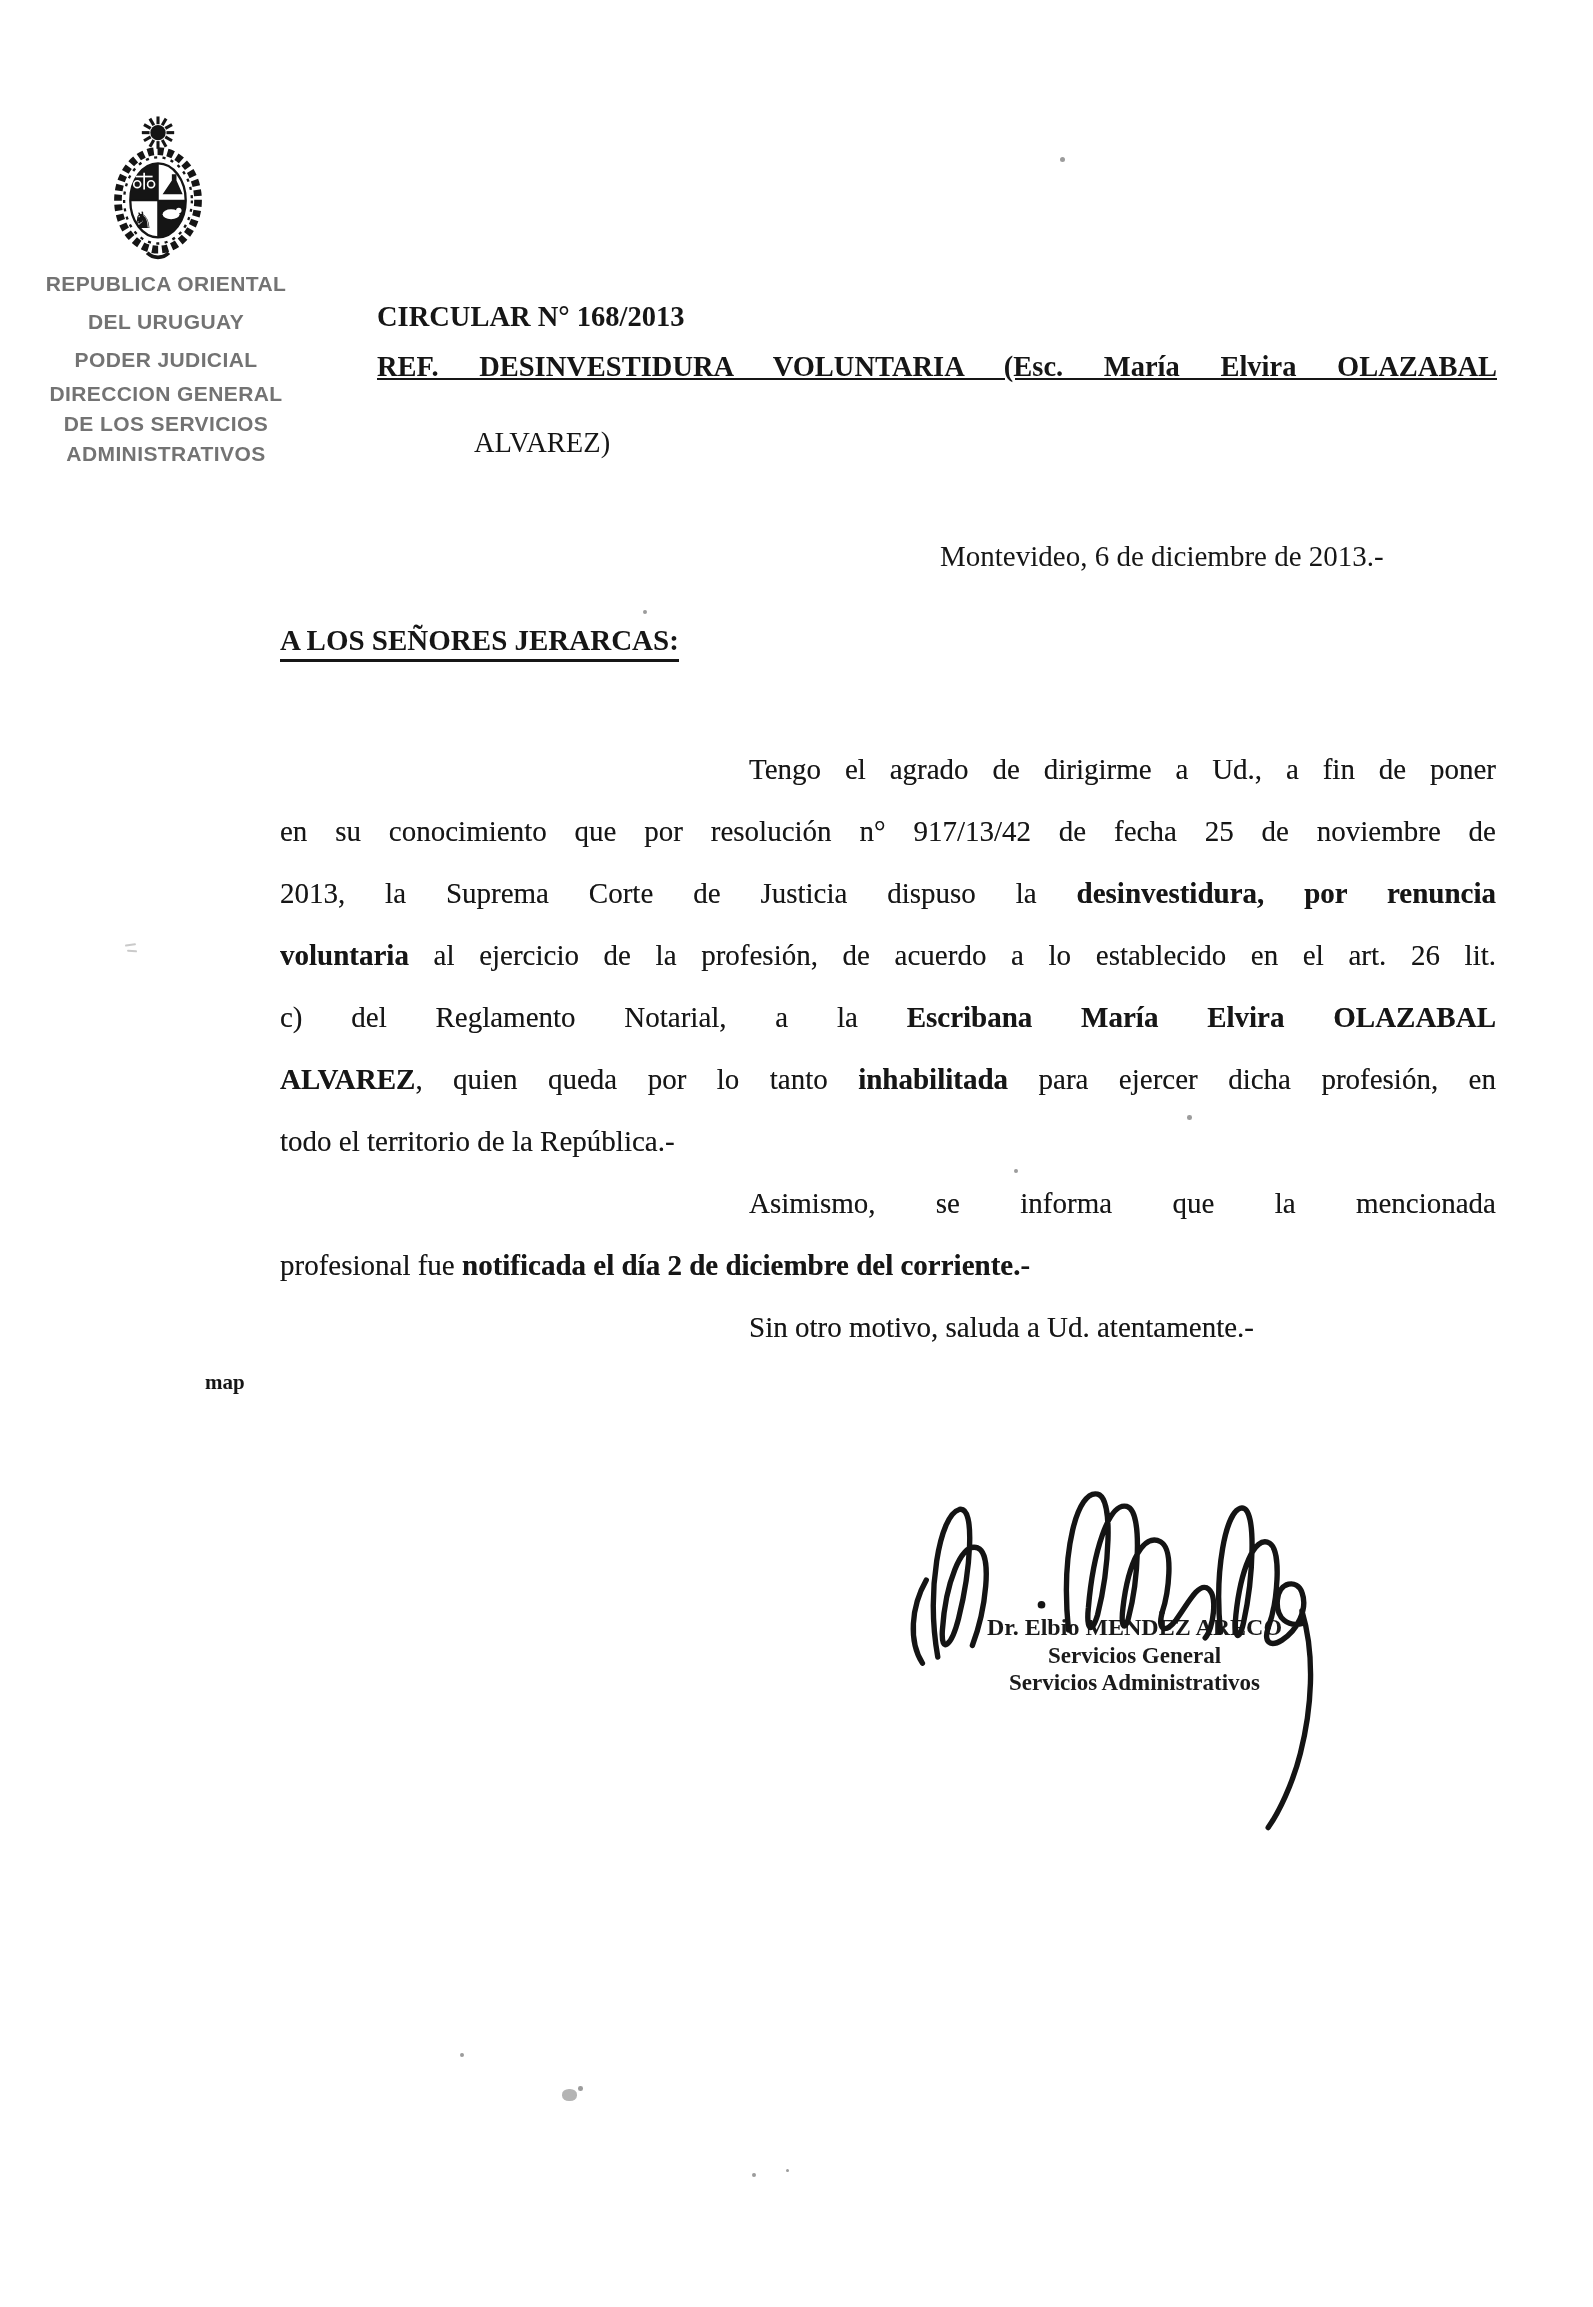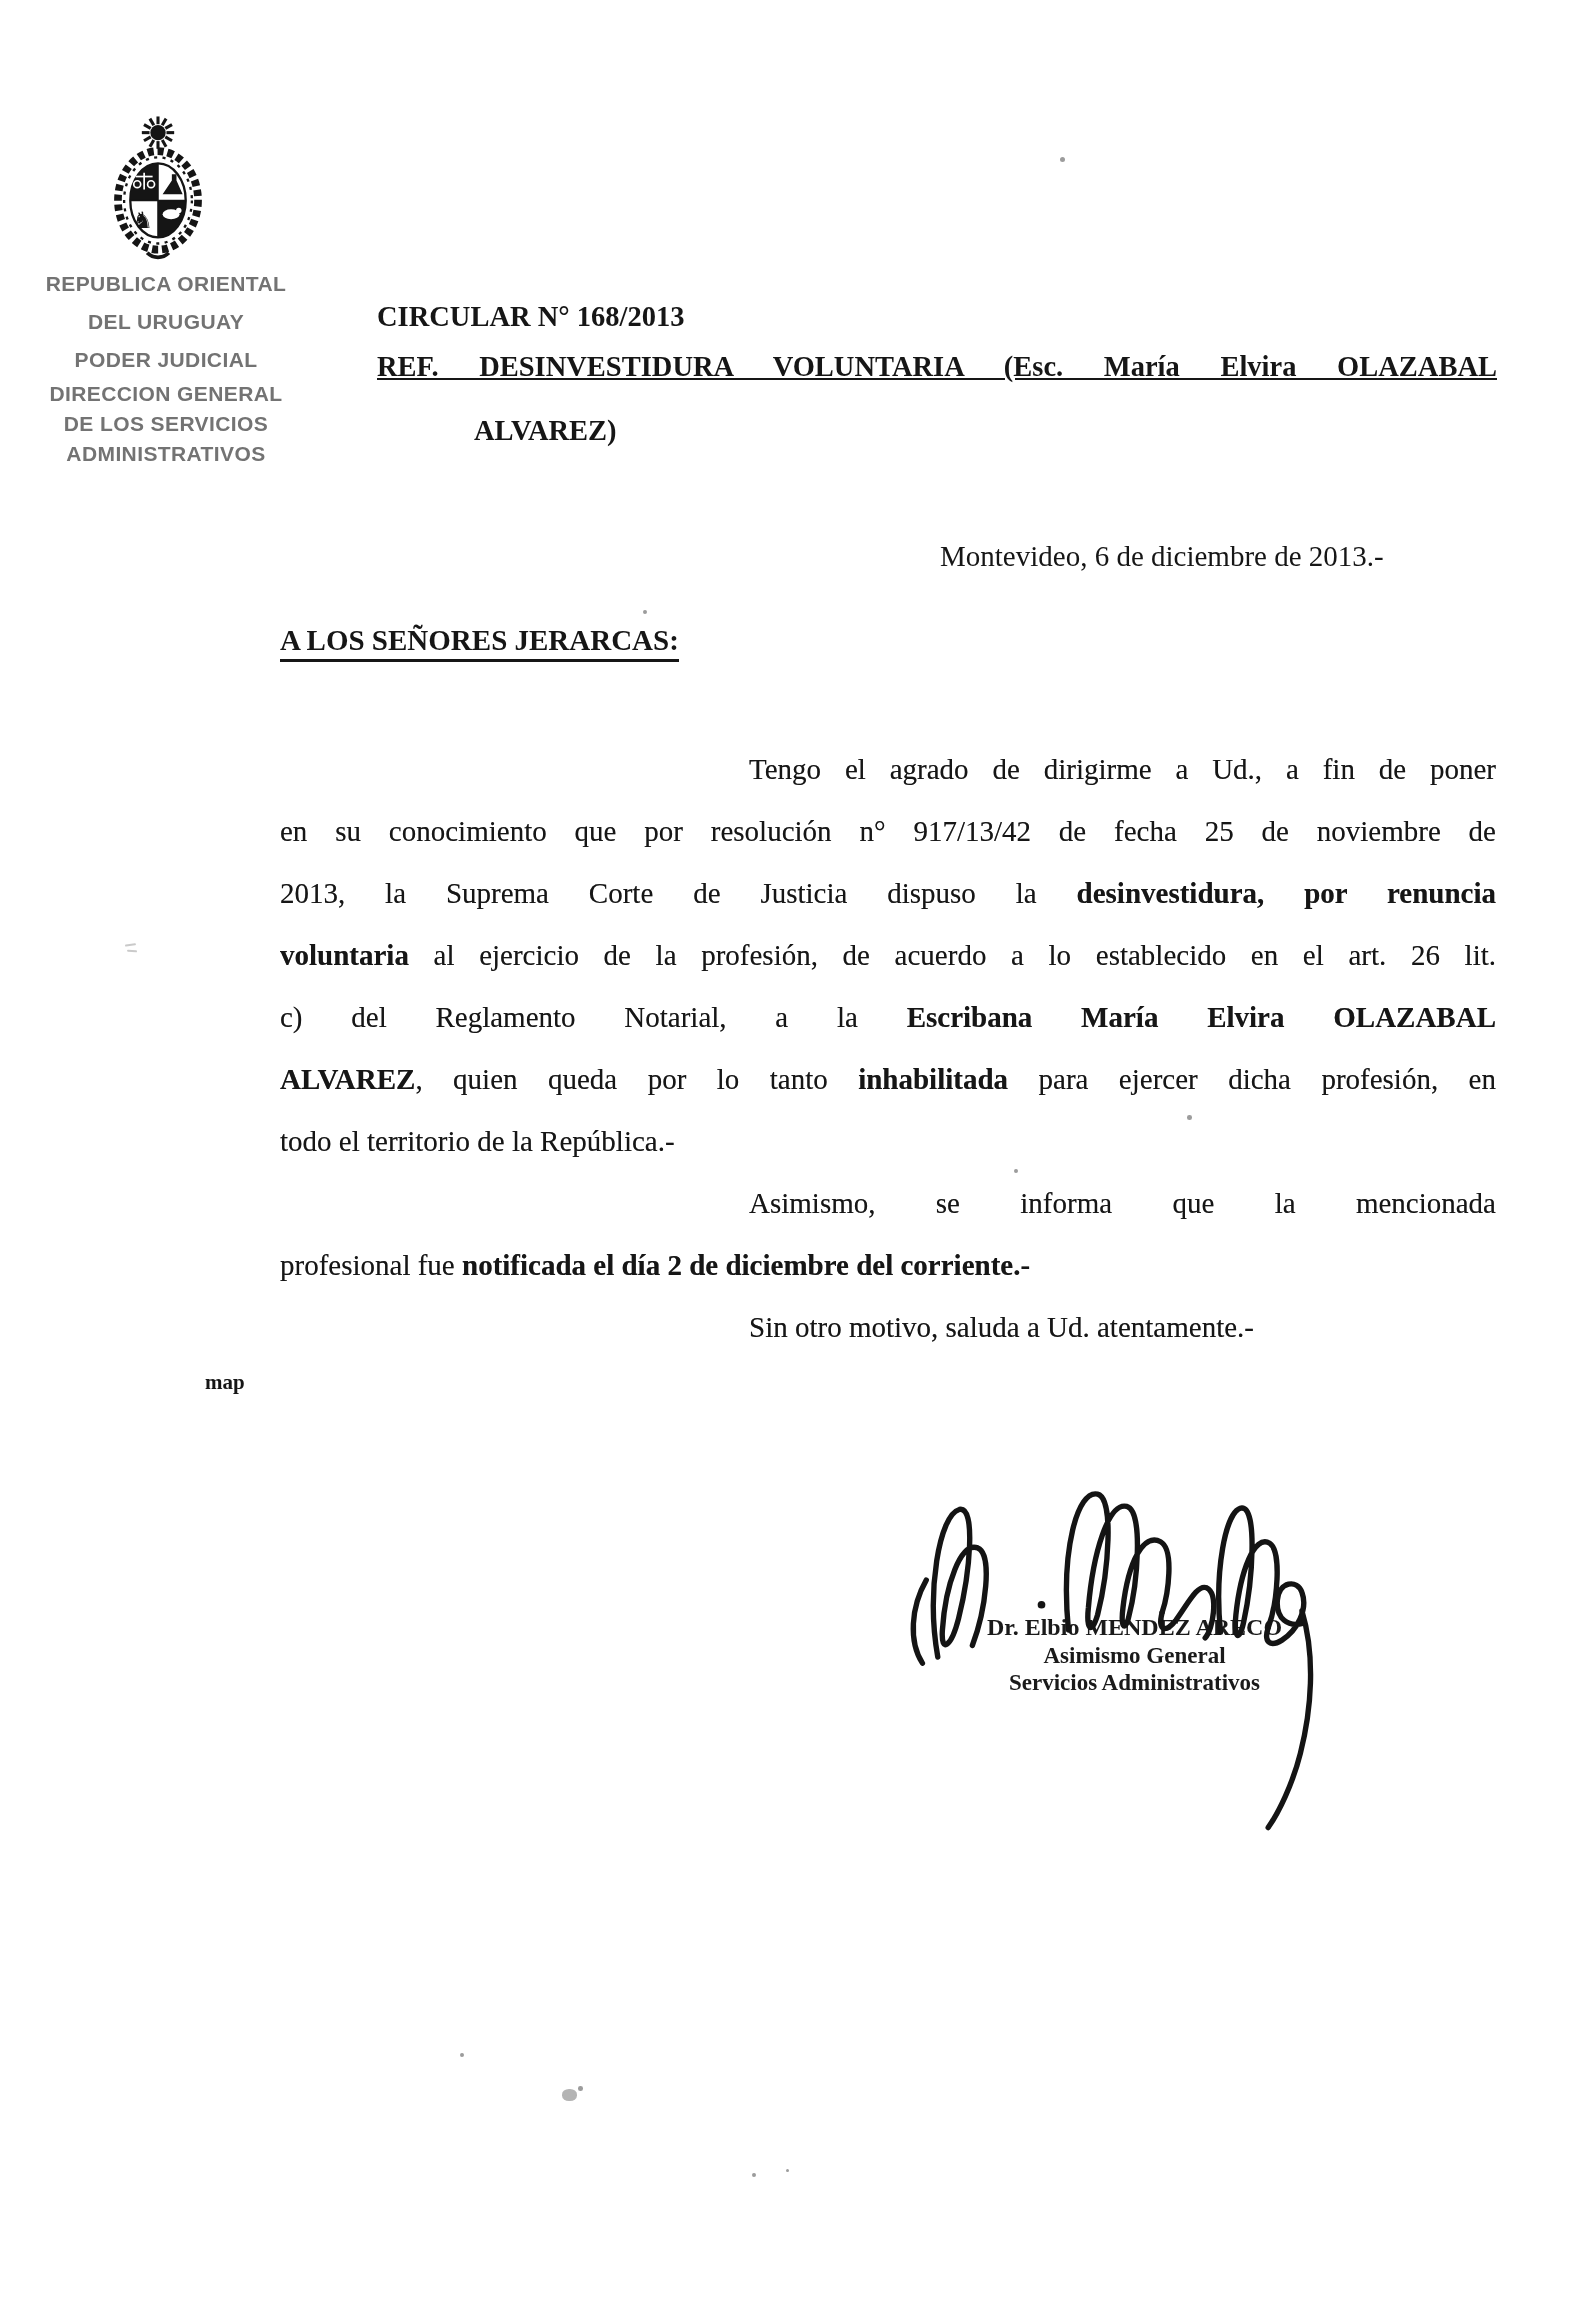--- a/index.html
+++ b/index.html
@@ -14,21 +14,21 @@
     position:absolute;left:29px;top:265px;width:274px;text-align:center;
     font-family:"Liberation Sans",sans-serif;font-weight:700;color:#737373;
     font-size:21px;letter-spacing:0.4px;
   }
   .lh-a{line-height:38px;}
   .lh-b{line-height:30px;}
   
   .circular{position:absolute;left:377px;top:301px;font-size:28.5px;font-weight:700;}
   .ref1{position:absolute;left:377px;top:351px;width:1120px;font-size:28.5px;font-weight:700;
         text-align:justify;text-align-last:justify;text-decoration:underline;}
-  .ref2{position:absolute;left:474px;top:415px;font-size:28.5px;font-weight:700;}
+  .ref2{position:absolute;left:474px;top:427px;font-size:28.5px;font-weight:400;}
   .dateline{position:absolute;left:940px;top:508px;font-size:29px;margin-top:32px;}
   .salutation{position:absolute;left:280px;top:624px;font-size:29px;font-weight:700;}
   .salutation .u{border-bottom:3.8px solid #161616;padding-bottom:3.1px;}
   
   .bodytext{position:absolute;left:280px;top:738px;width:1216px;font-size:29px;
             text-shadow:0 0 0.5px rgba(0,0,0,.45);}
   .bline{height:62px;line-height:62px;}
   .bline.just{text-align:justify;text-align-last:justify;}
   .indent{display:inline-block;width:469px;height:0.8px;}
   .b{font-weight:700;}
@@ -116,21 +116,21 @@
       <div class="bline"><span>todo el territorio de la República.-</span></div>
       <div class="bline just"><span class="indent"></span><span>Asimismo, se informa que la mencionada</span></div>
       <div class="bline"><span>profesional fue </span><span class="b">notificada el día 2 de diciembre del corriente.-</span></div>
       <div class="bline"><span class="indent"></span><span>Sin otro motivo, saluda a Ud. atentamente.-</span></div>
     </div>
 
   <div class="initials">map</div>
 
   <div class="sigblock">
     <div class="signame">Dr. Elbio MENDEZ ARECO</div>
-    <div class="sigtitle">Asimismo General</div>
+    <div class="sigtitle">Servicios General</div>
     <div class="sigoffice">Servicios Administrativos</div>
   </div>
 
   <svg class="sig" width="461" height="400" viewBox="0 0 600 520">
     <g fill="none" stroke="#141414" stroke-width="7" stroke-linecap="round" stroke-linejoin="round">
       <path d="M55,160 C35,195 32,240 50,268"></path>
       <path d="M70,260 C55,175 72,75 98,68 C120,63 112,150 97,210 C88,245 74,258 76,225 C80,165 100,110 122,118 C142,126 132,200 115,245"></path>
       <path d="M240,225 C230,120 252,42 278,48 C300,53 292,150 278,205 C270,232 263,224 266,196 C272,125 292,58 316,64 C338,70 330,165 318,210 C313,228 308,220 311,196 C318,135 338,98 360,110 C378,120 370,178 362,202"></path>
       <path d="M362,202 C356,225 366,230 380,212 C396,190 408,165 420,170 C436,178 428,225 418,235"></path>
       <path d="M438,228 C430,150 444,68 466,66 C486,66 480,160 468,215 C462,242 455,235 458,205 C464,148 482,100 502,112 C518,122 512,190 500,222"></path>

